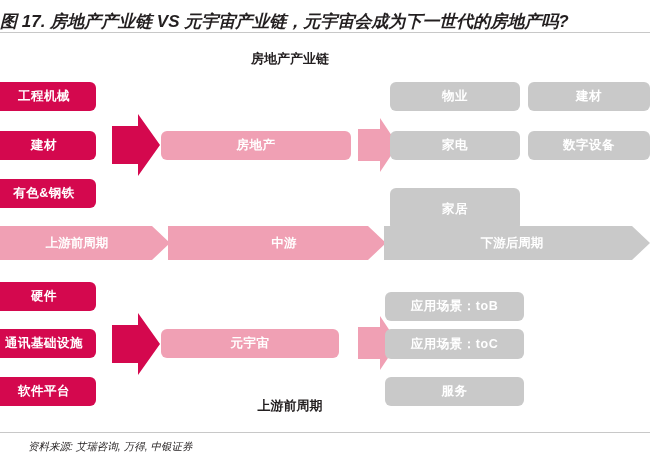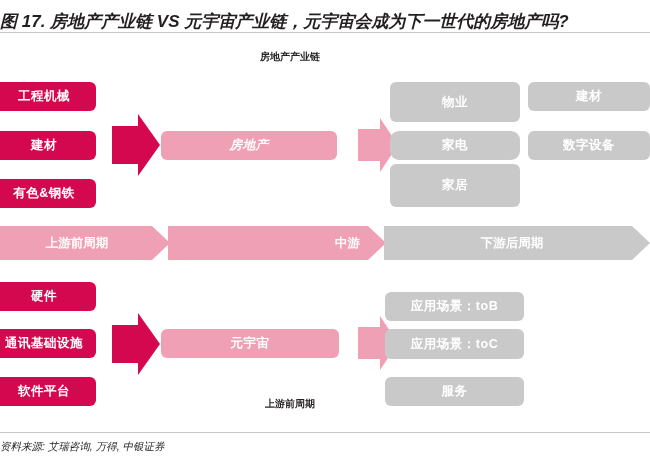--- a/index.html
+++ b/index.html
@@ -43,24 +43,25 @@
     background: #c8c8c8;
   }
   .source {
     position: absolute;
     left: 0px;
     top: 440px;
     font-size: 10.5px;
     font-style: italic;
     color: #231f20;
     white-space: nowrap;
+    padding-left: 28px;
   }
   .heading {
     position: absolute;
-    font-size: 10px;
+    font-size: 13px;
     font-weight: bold;
     color: #231f20;
     text-align: center;
     white-space: nowrap;
     font-family: Liberation Mono, monospace;
   }
   .heading-top { left: 180px; top: 50px; width: 220px; }
   .heading-bottom { left: 180px; top: 397px; width: 220px; }
 
   
@@ -117,59 +118,59 @@
 <div class="pill pill-crimson" style="left:-8px; top:179px; width:104px; height:29px;">
   <span>有色&amp;钢铁</span>
 </div>
 
 <div class="arrow" style="left:112px; top:114px;">
   <svg width="48" height="62" viewBox="0 0 48 62">
     <path d="M0,12 L26,12 L26,0 L48,31 L26,62 L26,50 L0,50 Z" fill="#d4084e"></path>
   </svg>
 </div>
 
-<div class="pill pill-pink" style="left:161px; top:131px; width:176px; height:29px;font-style:italic;">
+<div class="pill pill-pink" style="left:161px; top:131px; width:190px; height:29px;">
   <span>房地产</span>
 </div>
 
 <div class="arrow" style="left:358px; top:118px;">
   <svg width="40" height="54" viewBox="0 0 40 54">
     <path d="M0,11 L22,11 L22,0 L40,27 L22,54 L22,43 L0,43 Z" fill="#f0a0b4"></path>
   </svg>
 </div>
 
-<div class="pill pill-grey" style="left:390px; top:82px; width:130px; height:40px;">
+<div class="pill pill-grey" style="left:390px; top:82px; width:130px; height:29px;">
   <span>物业</span>
 </div>
 <div class="pill pill-grey" style="left:528px; top:82px; width:122px; height:29px;">
   <span>建材</span>
 </div>
-<div class="pill pill-grey" style="left:390px; top:131px; width:130px; height:29px;border-radius:9px;">
+<div class="pill pill-grey" style="left:390px; top:131px; width:130px; height:29px;">
   <span>家电</span>
 </div>
 <div class="pill pill-grey" style="left:528px; top:131px; width:122px; height:29px;">
   <span>数字设备</span>
 </div>
-<div class="pill pill-grey" style="left:390px; top:164px; width:130px; height:43px;">
+<div class="pill pill-grey" style="left:390px; top:188px; width:130px; height:43px;">
   <span>家居</span>
 </div>
 
 <div class="band" style="left:-8px; top:226px;">
   <svg width="178" height="34" viewBox="0 0 178 34">
     <path d="M0,0 L160,0 L178,17 L160,34 L0,34 Z" fill="#f0a0b4"></path>
   </svg>
 </div>
 <div class="band-label" style="left:-8px; top:235px; width:170px;">上游前周期</div>
 
 <div class="band" style="left:168px; top:226px;">
   <svg width="218" height="34" viewBox="0 0 218 34">
     <path d="M0,0 L200,0 L218,17 L200,34 L0,34 Z" fill="#f0a0b4"></path>
   </svg>
 </div>
-<div class="band-label" style="left:152px; top:235px; width:208px;text-align:right;">中游</div>
+<div class="band-label" style="left:180px; top:235px; width:208px;">中游</div>
 
 <div class="band" style="left:384px; top:226px;">
   <svg width="266" height="34" viewBox="0 0 266 34">
     <path d="M0,0 L248,0 L266,17 L248,34 L0,34 Z" fill="#c9c9c9"></path>
   </svg>
 </div>
 <div class="band-label" style="left:384px; top:235px; width:256px;">下游后周期</div>
 
 <div class="pill pill-crimson" style="left:-8px; top:282px; width:104px; height:29px;">
   <span>硬件</span>

